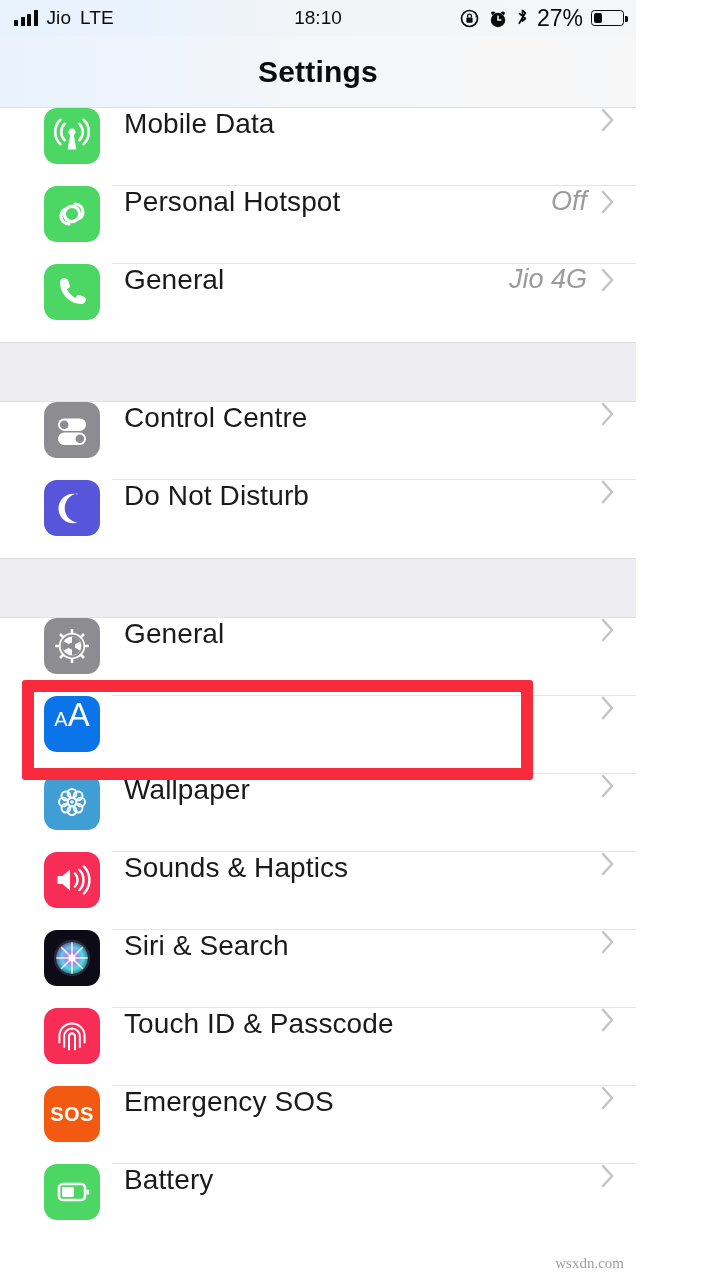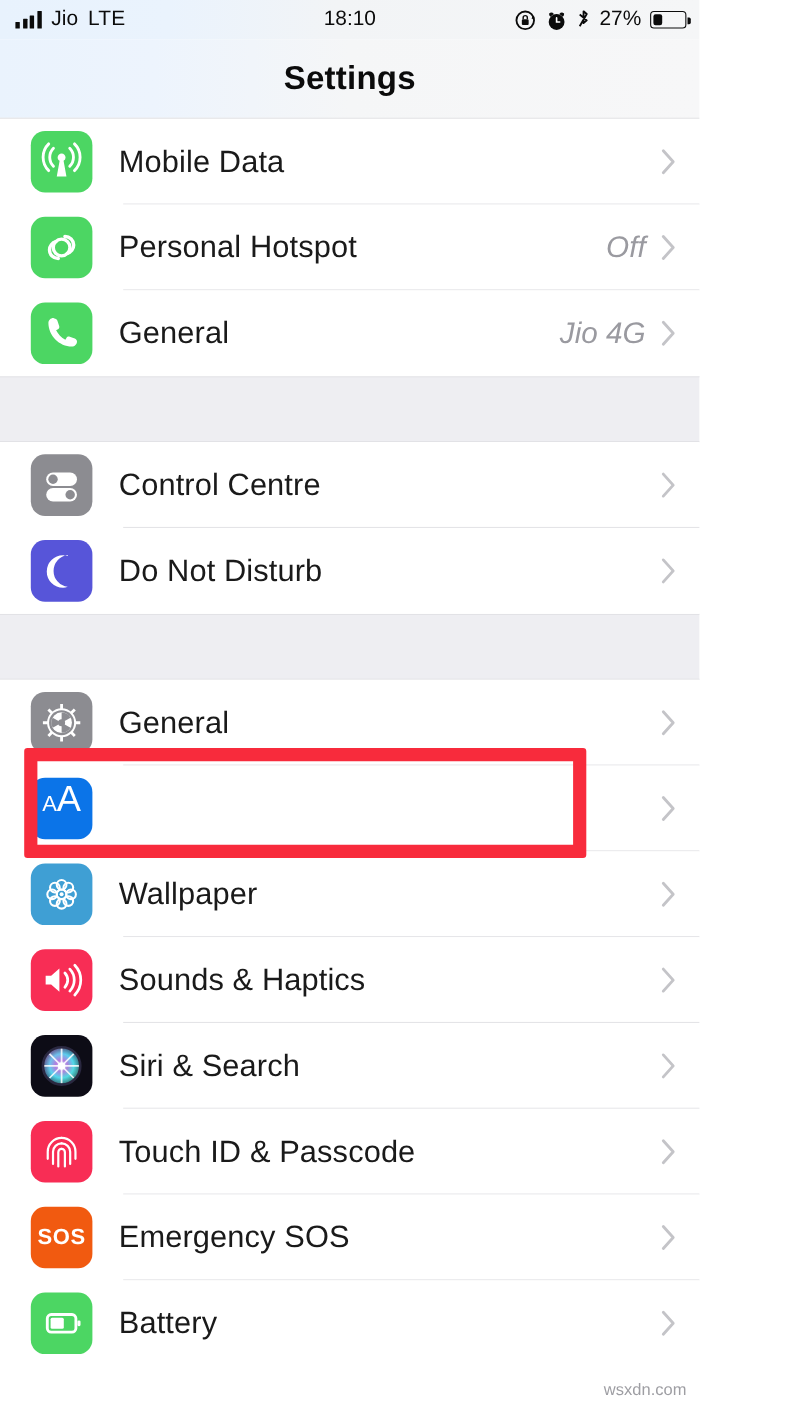--- a/index.html
+++ b/index.html
@@ -25,42 +25,42 @@
   .bars i:nth-child(3){ height:12.5px; }
   .bars i:nth-child(4){ height:16px; }
   .sb-text{ font-size:19px; color:#0b0b0b; letter-spacing:0.1px; }
   .sb-center{
     position:absolute; left:0; right:0; top:0; height:36px;
     display:flex; align-items:center; justify-content:center;
     font-size:19px; color:#0b0b0b; font-weight:400;
   }
   .sb-right{ position:absolute; right:12px; top:0; height:36px; display:flex; align-items:center; gap:8px; }
   .sb-right svg{ display:block; }
-  .batt-pct{ font-size:19px; color:#0b0b0b; }
+  .batt-pct{ font-size:23px; color:#0b0b0b; }
   .batt{ position:relative; width:33px; height:16px; border:1.8px solid #0b0b0b; border-radius:3.5px; }
   .batt:after{
     content:""; position:absolute; right:-4.5px; top:4.5px;
     width:2.6px; height:6px; background:#0b0b0b; border-radius:0 1.5px 1.5px 0;
   }
   .batt-fill{ position:absolute; left:1.6px; top:1.6px; bottom:1.6px; width:28%; background:#0b0b0b; border-radius:2px; }
 
   
   .navbar{
     position:relative; height:72px; width:100%;
     background:linear-gradient(90deg,#eaf3fd 0%, #edf4fd 22%, #f5f6f7 50%, #f7f7f8 100%);
     display:flex; align-items:center; justify-content:center;
     border-bottom:1px solid #dedee2;
   }
   .nav-title{ font-size:30px; font-weight:bold; color:#0b0b0b; letter-spacing:0.2px; }
 
   
   .group{ background:#ffffff; }
   .gap{ height:60px; background:#eeeef2; border-top:1px solid #e0e0e5; border-bottom:1px solid #e0e0e5; }
 
-  .row{ position:relative; height:78px; background:#fff; display:flex; align-items:center; padding-left:28px; }
+  .row{ position:relative; height:78px; background:#fff; display:flex; align-items:flex-start; padding-left:44px; }
   .row .sep{ position:absolute; left:112px; right:0; bottom:0; height:1px; background:#e4e4e7; }
 
   .ico{ width:56px; height:56px; border-radius:13px; flex:0 0 56px; position:relative; overflow:hidden; }
   .ico svg{ position:absolute; inset:0; }
   .label{ margin-left:24px; font-size:28px; color:#1a1a1a; letter-spacing:0.1px; white-space:nowrap; }
   .rowright{ position:absolute; right:22px; display:flex; align-items:center; gap:14px;font-style:italic; }
   .value{ font-size:27px; color:#9a9aa0; }
   .chev{ width:13px; height:24px; display:block; }
 
   
@@ -89,21 +89,21 @@
   .aa-txt .b{ font-size:33px; }
 
   
   .highlight{
     position:absolute; left:22px; top:680px; width:511px; height:100px;
     border:12px solid #f82b3c; border-radius:3px; pointer-events:none; z-index:30;
   }
 
   .watermark{
     position:absolute; right:12px; bottom:8px; font-size:15px; color:#9e9ea3; z-index:40;
-    font-family:Liberation Sans, sans-serif;
+    font-family:Liberation Serif, serif;
     margin-top:20px;
   }
 </style>
 </head>
 <body>
 
 <div id="screen">
 
   <div class="statusbar">
     <div class="sb-left">

